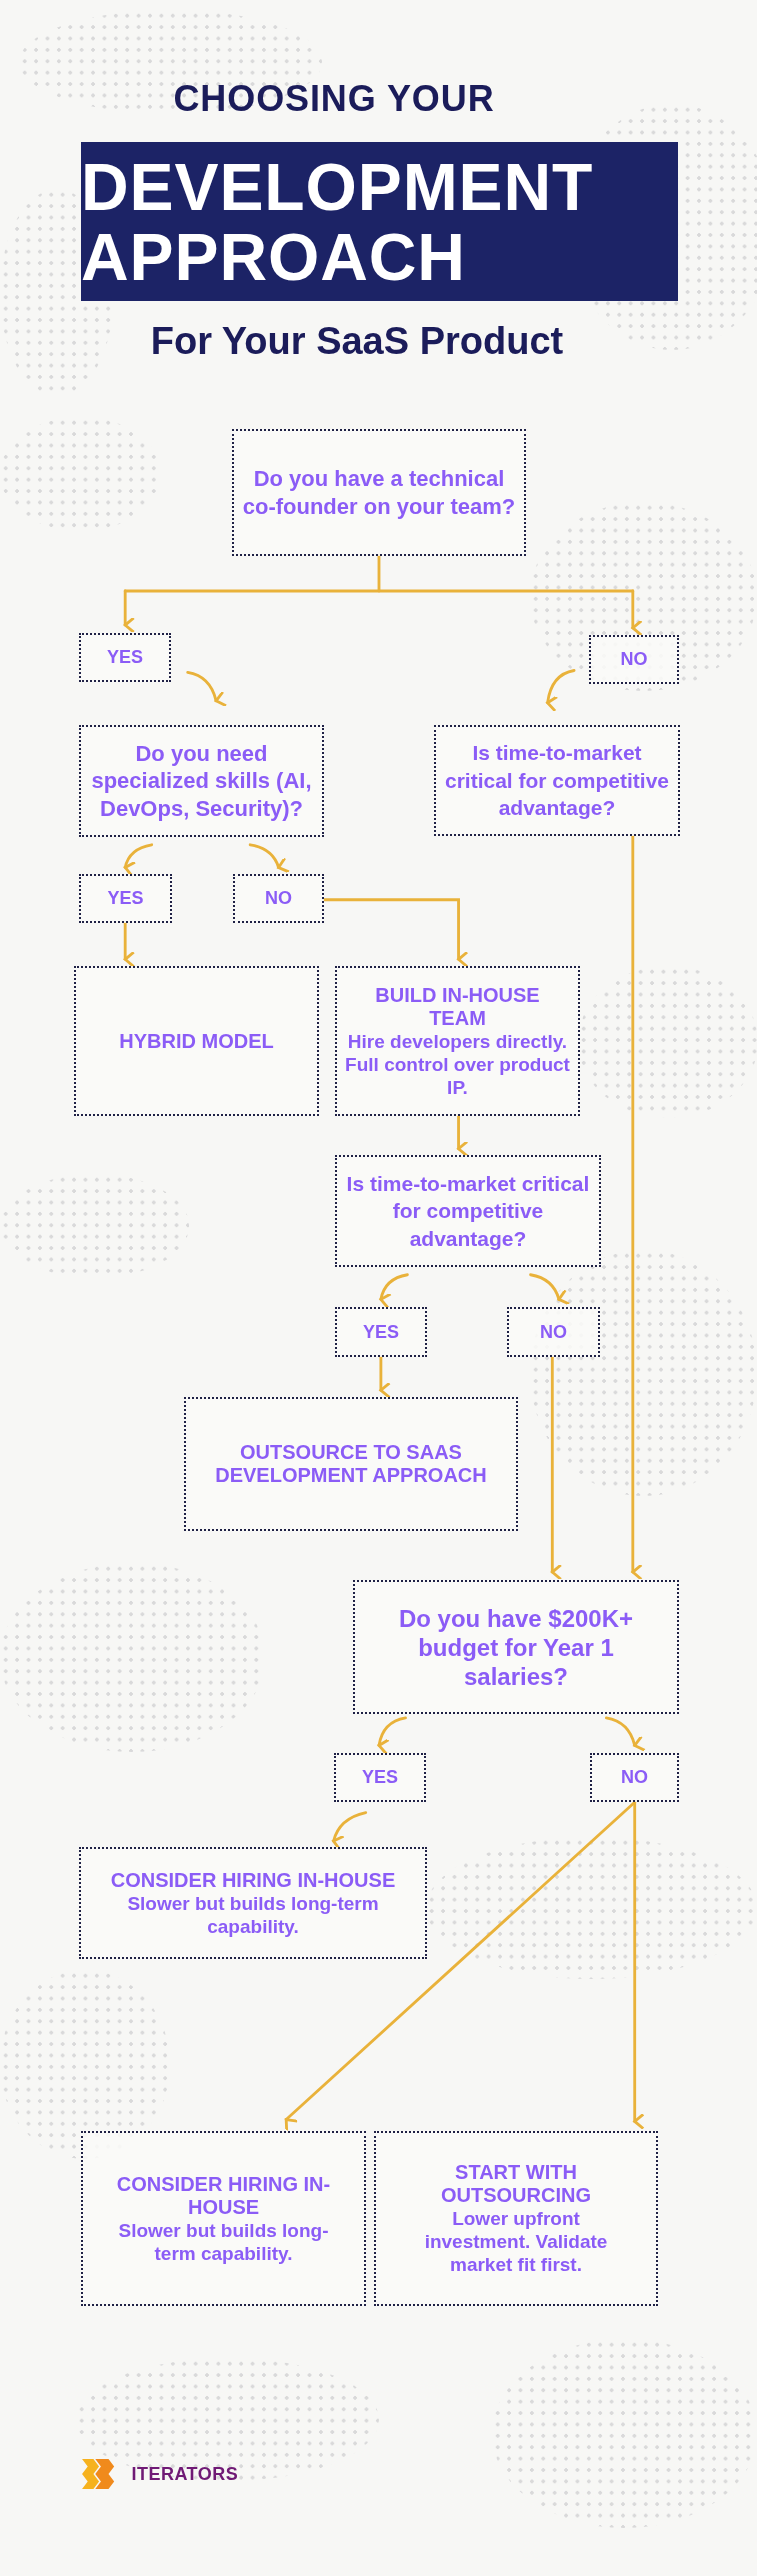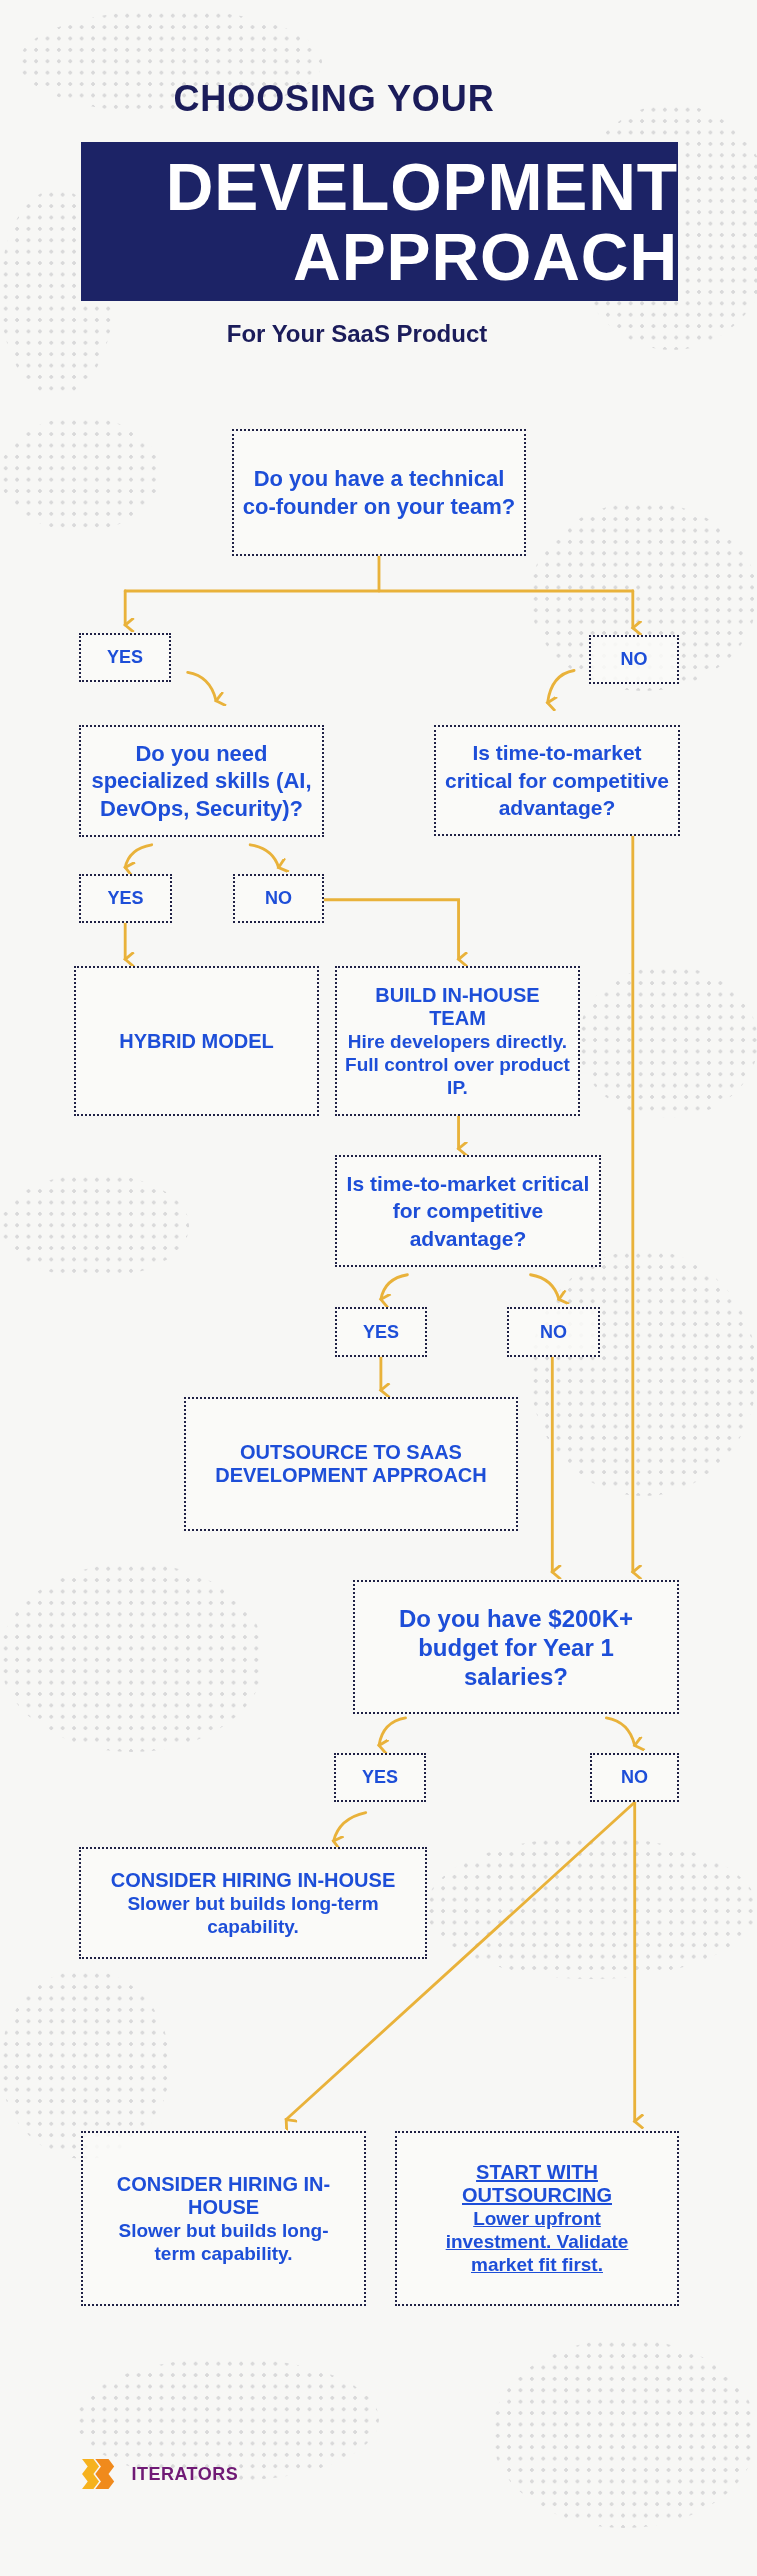--- a/index.html
+++ b/index.html
@@ -16,34 +16,34 @@
     border-radius: 50%;
     filter: blur(0.2px);
   }
   .title-top {
     position: absolute; left: 0; width: 668px; top: 78px;
     text-align: center; font-weight: 700; font-size: 36px; letter-spacing: 0.9px;
     color: #1b1c5a;
   }
   .banner {
     position: absolute; left: 81px; top: 142px; width: 597px; height: 159px;
-    background: #1c2366; color: #ffffff; text-align: right;
+    background: #1c2366; color: #ffffff; text-align: left;
     font-weight: 700; font-size: 66px; line-height: 70px;
     display: flex; flex-direction: column; justify-content: center; letter-spacing: 0.9px;
   }
   .subtitle {
     position: absolute; left: 0; width: 714px; top: 320px;
-    text-align: center; font-weight: 700; font-size: 24px; color: #1b1c5a;
+    text-align: center; font-weight: 700; font-size: 38px; color: #1b1c5a;
   }
   .box {
     position: absolute; box-sizing: border-box;
     border: 2.8px dotted #1f2145;
     background: rgba(250,250,248,0.85);
     display: flex; flex-direction: column; justify-content: center; align-items: center;
-    text-align: center; font-weight: 700; color: #1d4ed8;
+    text-align: center; font-weight: 700; color: #8b5cf6;
   }
   .q { font-size: 22px; line-height: 27.5px; padding: 0 7.6px; }
   .lbl { font-size: 18px; }
   .outcome { font-size: 19px; line-height: 23px; padding: 0 7.6px; }
   .outcome .head { font-size: 20px; }
   svg.lines { position: absolute; left: 0; top: 0; pointer-events: none; }
   .logo {
     position: absolute; left: 80px; top: 2457px; display: flex; align-items: center; gap: 11.4px;
   }
   .logo-text { font-weight: 700; font-size: 18px; color: #701a75; letter-spacing: 0.5px; }
@@ -175,21 +175,21 @@
 
 <div class="box outcome" style="left:79px;top:1847px;width:348px;height:112px;">
   <div class="head">CONSIDER HIRING IN-HOUSE</div>
   <div style="padding:0 28px;">Slower but builds long-term capability.</div>
 </div>
 
 <div class="box outcome" style="left:81px;top:2131px;width:285px;height:175px;padding:0 28px;">
   <div class="head">CONSIDER HIRING IN-HOUSE</div>
   <div>Slower but builds long-term capability.</div>
 </div>
-<div class="box outcome" style="left:395px;top:2131px;width:284px;height:175px;padding:0 28px;text-decoration:underline;">
+<div class="box outcome" style="left:374px;top:2131px;width:284px;height:175px;padding:0 28px;">
   <div class="head">START WITH OUTSOURCING</div>
   <div>Lower upfront investment. Validate market fit first.</div>
 </div>
 
 <div class="logo">
   <svg width="40" height="34" viewBox="0 0 42 36">
     <polygon points="2,2 14,2 20,10 14,18 2,18 8,10" fill="#f6b21e"></polygon>
     <polygon points="16,2 30,2 36,10 30,18 16,18 22,10" fill="#f08a1c"></polygon>
     <polygon points="2,18 14,18 20,26 14,34 2,34 8,26" fill="#f6b21e"></polygon>
     <polygon points="16,18 30,18 36,26 30,34 16,34 22,26" fill="#f08a1c"></polygon>

